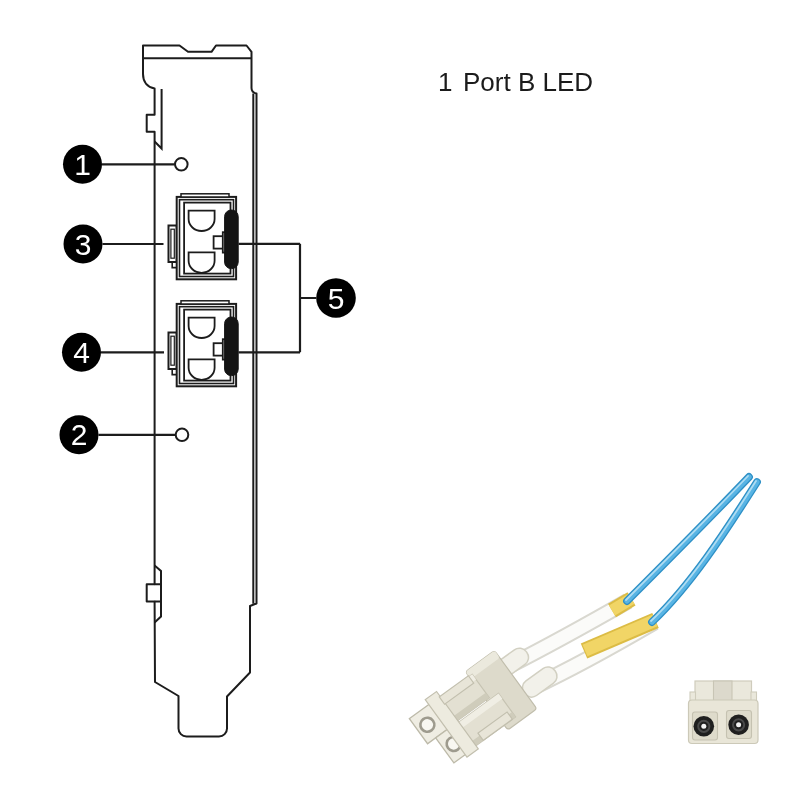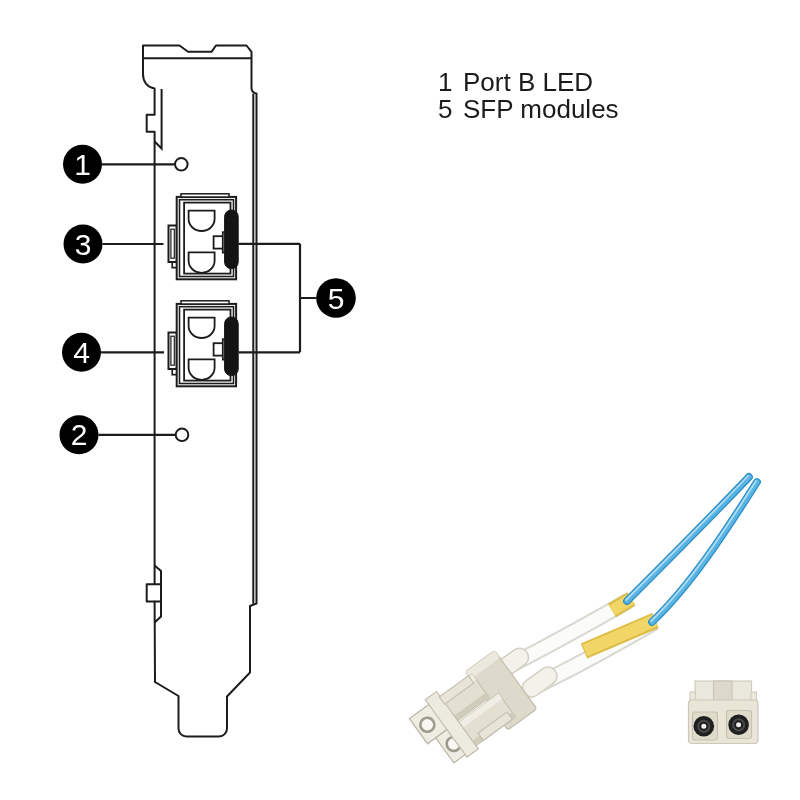--- a/index.html
+++ b/index.html
@@ -169,18 +169,15 @@
         <circle cx="738.6" cy="724.8" r="5.6" fill="none" stroke="#4a4a4a" stroke-width="2"></circle>
         <circle cx="738.6" cy="724.8" r="2.5" fill="#f2f2f2"></circle>
       </g>
     </g>
   </svg>
 
   <div class="legend">
     <div class="legend-row">
       <span class="legend-num">1</span><span class="legend-label">Port B LED</span>
     </div>
-    <div class="legend-row">
-      <span class="legend-num">5</span><span class="legend-label">SFP modules</span>
-    </div>
   </div>
 
 </div>
 
 </body></html>

